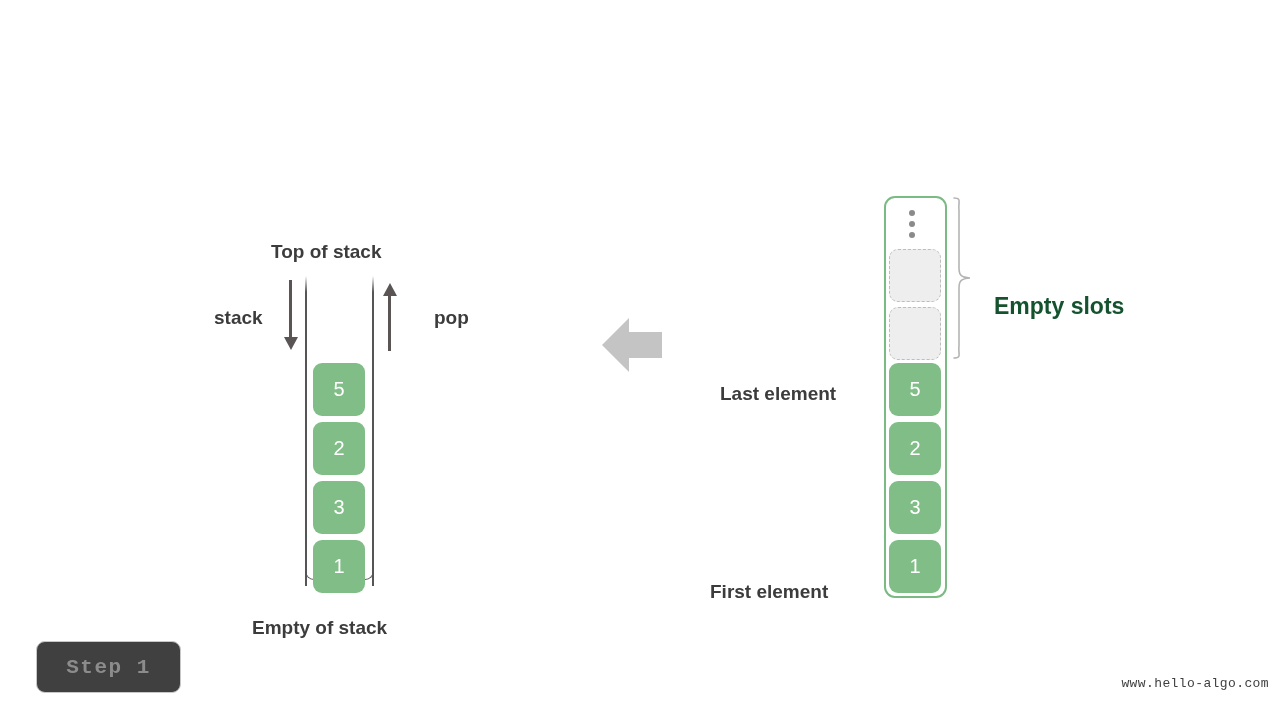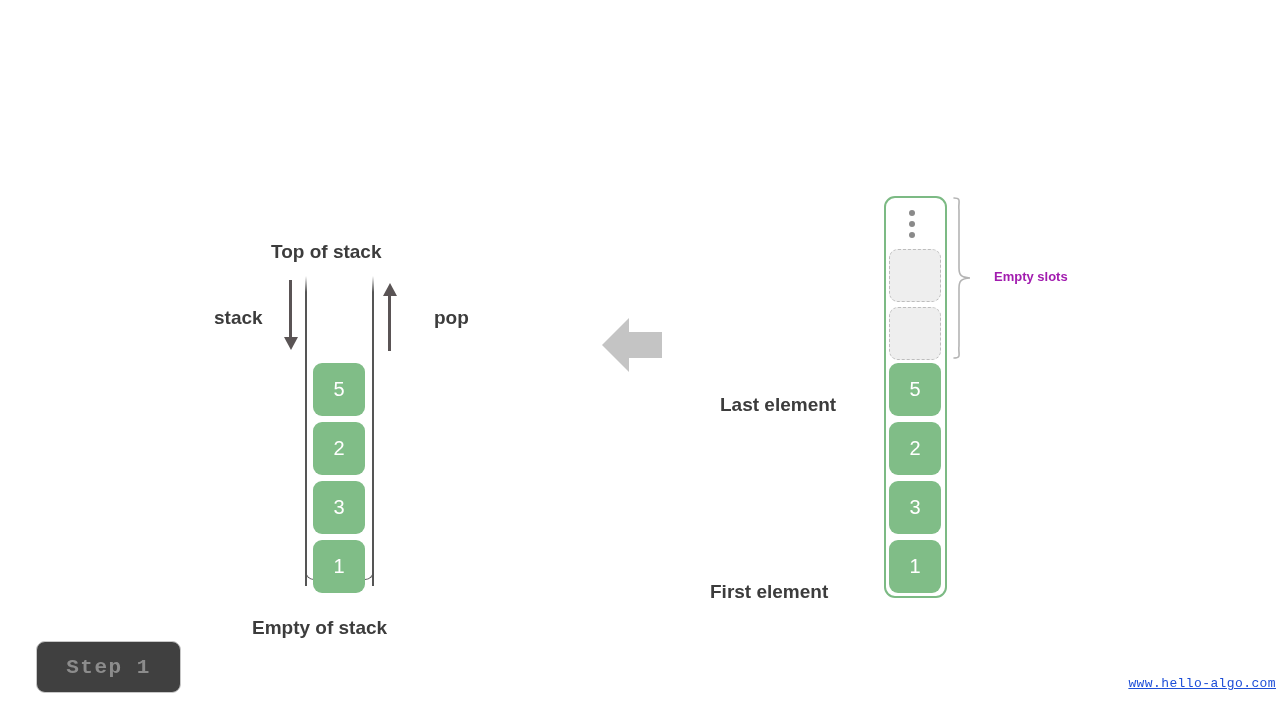--- a/index.html
+++ b/index.html
@@ -28,23 +28,24 @@
     font-family: "Liberation Sans", sans-serif;
     font-weight: bold;
     font-size: 19px;
     color: #3c3c3c;
     white-space: nowrap;
   }
   .label-gray-bold {
     position: absolute;
     font-family: "Liberation Sans", sans-serif;
     font-weight: bold;
-    font-size: 13px;
-    color: #a21caf;
-    white-space: nowrap;
+    font-size: 23px;
+    color: #14532d;
+    white-space: nowrap;
+    margin-top: 24px;
   }
   .caption {
     position: absolute;
     font-family: "Liberation Sans", sans-serif;
     font-weight: normal;
     font-size: 20px;
     color: #8c8c8c;
     white-space: nowrap;
   }
 
@@ -179,28 +180,27 @@
     font-weight: bold;
     font-size: 21px;
     letter-spacing: 1.5px;
     color: #8c8c8c;
     box-sizing: border-box;
   }
 
   
   #watermark {
     position: absolute;
-    right: 4px;
+    right: 11px;
     top: 676px;
     font-family: "Liberation Mono", monospace;
     font-size: 13px;
-    color: #1d4ed8;
+    color: #404040;
     letter-spacing: 0.4px;
     white-space: nowrap;
-    text-decoration: underline;
   }
 </style>
 </head>
 <body>
 
 <div class="canvas">
 
   <div class="label-bold" style="left:271px; top:241px;">Top of stack</div>
 
   <div class="label-bold" style="left:214px; top:307px;">stack</div>
@@ -250,21 +250,21 @@
     <path d="M2,2 C10,2 6,6 7,14 L7,72 C7,79 9,81.5 18,82 C9,82.5 7,85 7,92 L7,150 C6,158 10,162 2,162" fill="none" stroke="#b4b4b4" stroke-width="1.6" stroke-linecap="round"></path>
   </svg>
 
   <div class="label-gray-bold" style="left:994px; top:269px;">Empty slots</div>
 
   <div class="cell" style="left:889px; top:363px;">5</div>
   <div class="cell" style="left:889px; top:422px;">2</div>
   <div class="cell" style="left:889px; top:481px;">3</div>
   <div class="cell" style="left:889px; top:540px;">1</div>
 
-  <div class="label-bold" style="left:720px; top:394px;">Last element</div>
+  <div class="label-bold" style="left:720px; top:383px;">Last element</div>
 
   <div class="label-bold" style="left:710px; top:581px;">First element</div>
 
   <div id="step-badge">Step 1</div>
 
   <div id="watermark">www.hello-algo.com</div>
 
 </div>
 
 </body></html>

